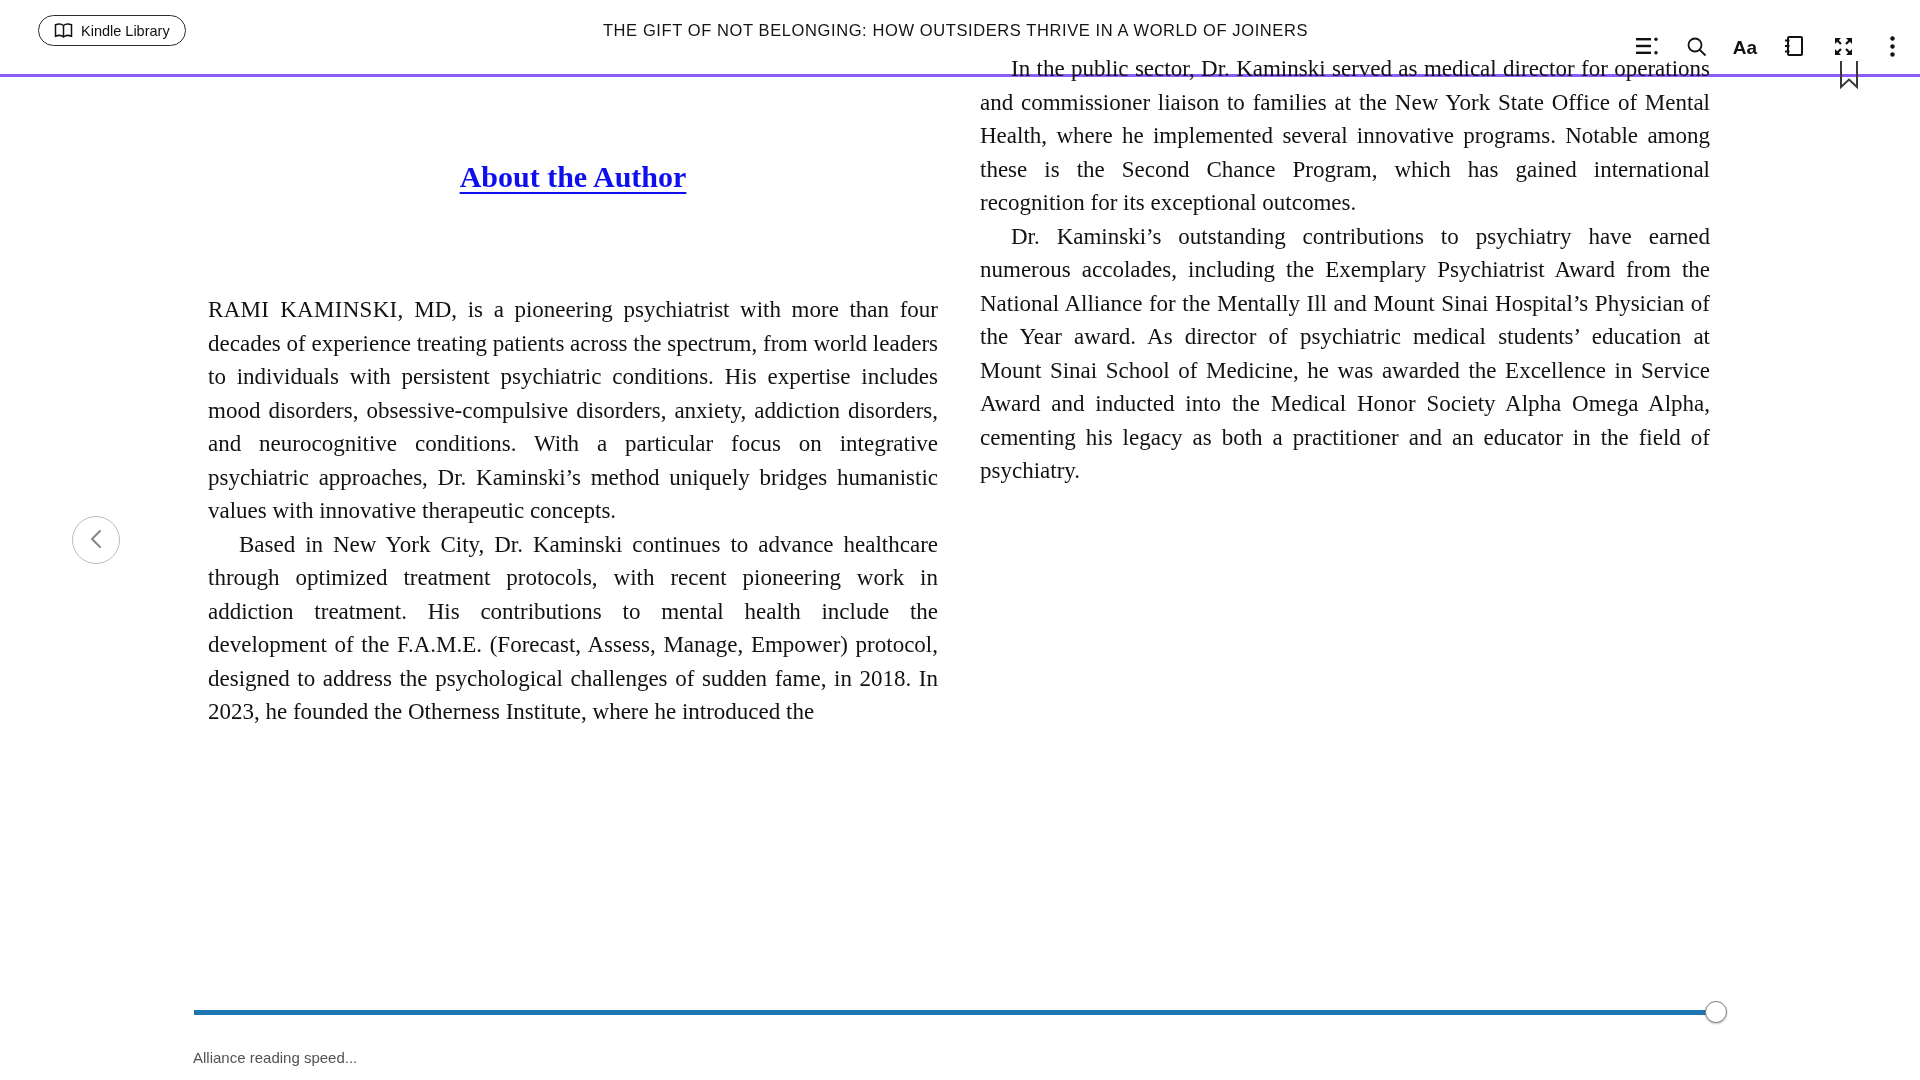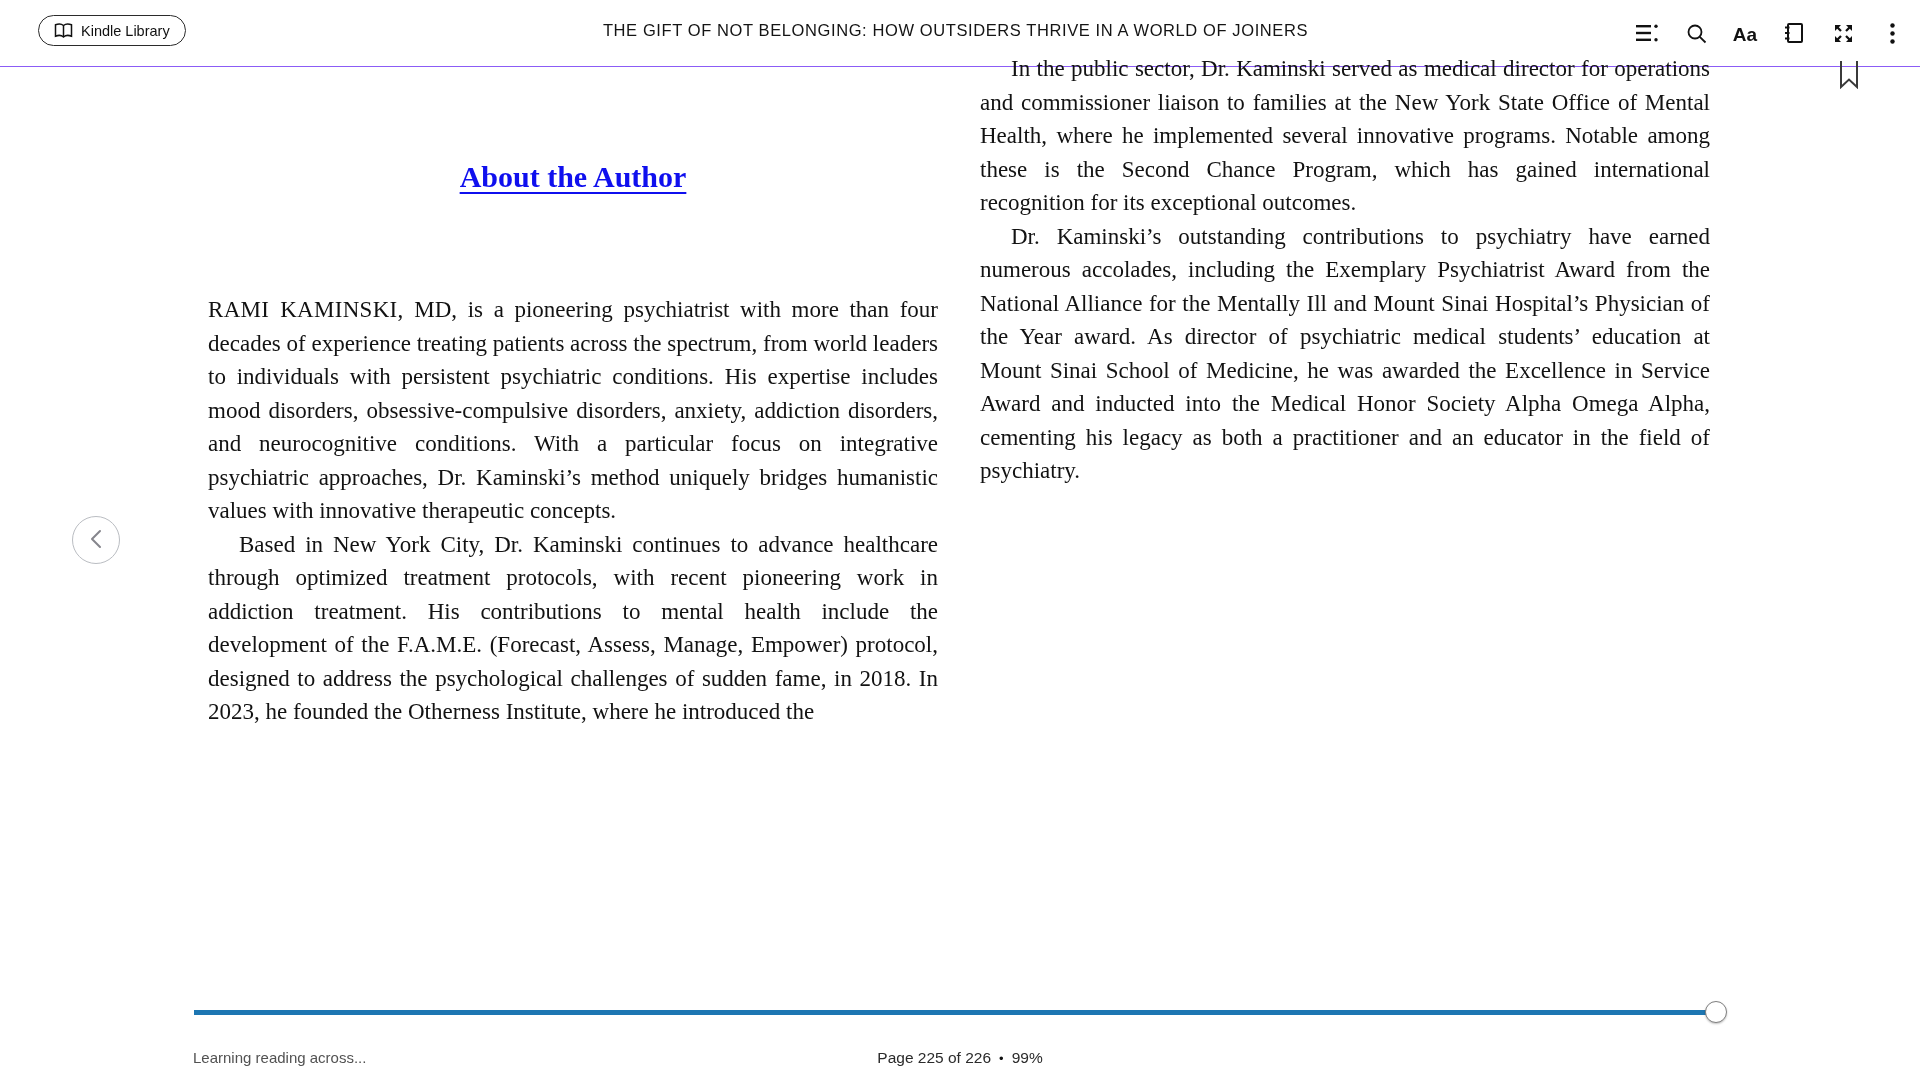--- a/index.html
+++ b/index.html
@@ -1,32 +1,32 @@
 <!DOCTYPE html>
 <html style="--accent-blue: #1d76b2; --link-blue: #0f0fee;"><head>
 <meta charset="utf-8">
 <style>
   * { margin:0; padding:0; box-sizing:border-box; }
   html,body { width:1920px; height:1080px; background:#fff; overflow:hidden;
               font-family:"Liberation Sans", sans-serif; }
   .app { position:relative; width:1920px; height:1080px; background:#fff; }
 
   
-  .toolbar { position:absolute; left:0; top:0; width:1920px; height:67px;
-             background:#fff; border-bottom:1px solid #8b5cf6; }
+  .toolbar { position:absolute; left:0; top:0; width:1920px; height:77px;
+             background:#fff; border-bottom:3px solid #8b5cf6; }
   .library-btn { position:absolute; left:38px; top:15px; height:31px;
                  display:flex; align-items:center; gap:8px; padding:0 15px;
                  background:#fff; border:1px solid #2b2b2b; border-radius:16px;
                  font-family:"Liberation Sans", sans-serif; font-size:14.5px; color:#111;
                  cursor:pointer; }
   .library-btn svg { display:block; }
   .book-title { position:absolute; left:0; right:9px; top:0; height:61px;
                 display:flex; align-items:center; justify-content:center;
                 font-size:16.5px; letter-spacing:0.6px; color:#141414; font-weight:400; }
-  .toolbar-icons { position:absolute; right:16px; top:4px; height:61px;
+  .toolbar-icons { position:absolute; right:16px; top:17px; height:61px;
                    display:flex; align-items:center; gap:25px; }
   .tb-btn { background:none; border:none; width:24px; height:24px; padding:0;
             display:flex; align-items:center; justify-content:center; cursor:pointer;
             color:#111; }
   .aa-label { font-size:19px; font-weight:700; color:#111; letter-spacing:0; }
 
   
   .bookmark-btn { position:absolute; left:1840px; top:61px; background:none; border:none;
                   padding:0; cursor:pointer; }
 
@@ -166,18 +166,15 @@
     <section class="col col-right">
       <p class="body-par indent">In the public sector, Dr. Kaminski served as medical director for operations and commissioner liaison to families at the New York State Office of Mental Health, where he implemented several innovative programs. Notable among these is the Second Chance Program, which has gained international recognition for its exceptional outcomes.</p>
       <p class="body-par indent">Dr. Kaminski’s outstanding contributions to psychiatry have earned numerous accolades, including the Exemplary Psychiatrist Award from the National Alliance for the Mentally Ill and Mount Sinai Hospital’s Physician of the Year award. As director of psychiatric medical students’ education at Mount Sinai School of Medicine, he was awarded the Excellence in Service Award and inducted into the Medical Honor Society Alpha Omega Alpha, cementing his legacy as both a practitioner and an educator in the field of psychiatry.</p>
     </section>
   </main>
 
   <div class="progress">
     <div class="progress-fill" style="width: 98.3%;"></div>
     <div class="progress-handle" style="left: calc(98.3% - 11px);"></div>
   </div>
-  <div class="status-left">Learning reading across...</div>
-  <div class="status-center">
-    <span>Page 225 of 226</span><span class="sep">•</span><span>99%</span>
-  </div>
+  <div class="status-left">Alliance reading speed...</div>
 
 </div>
 
 </body></html>

